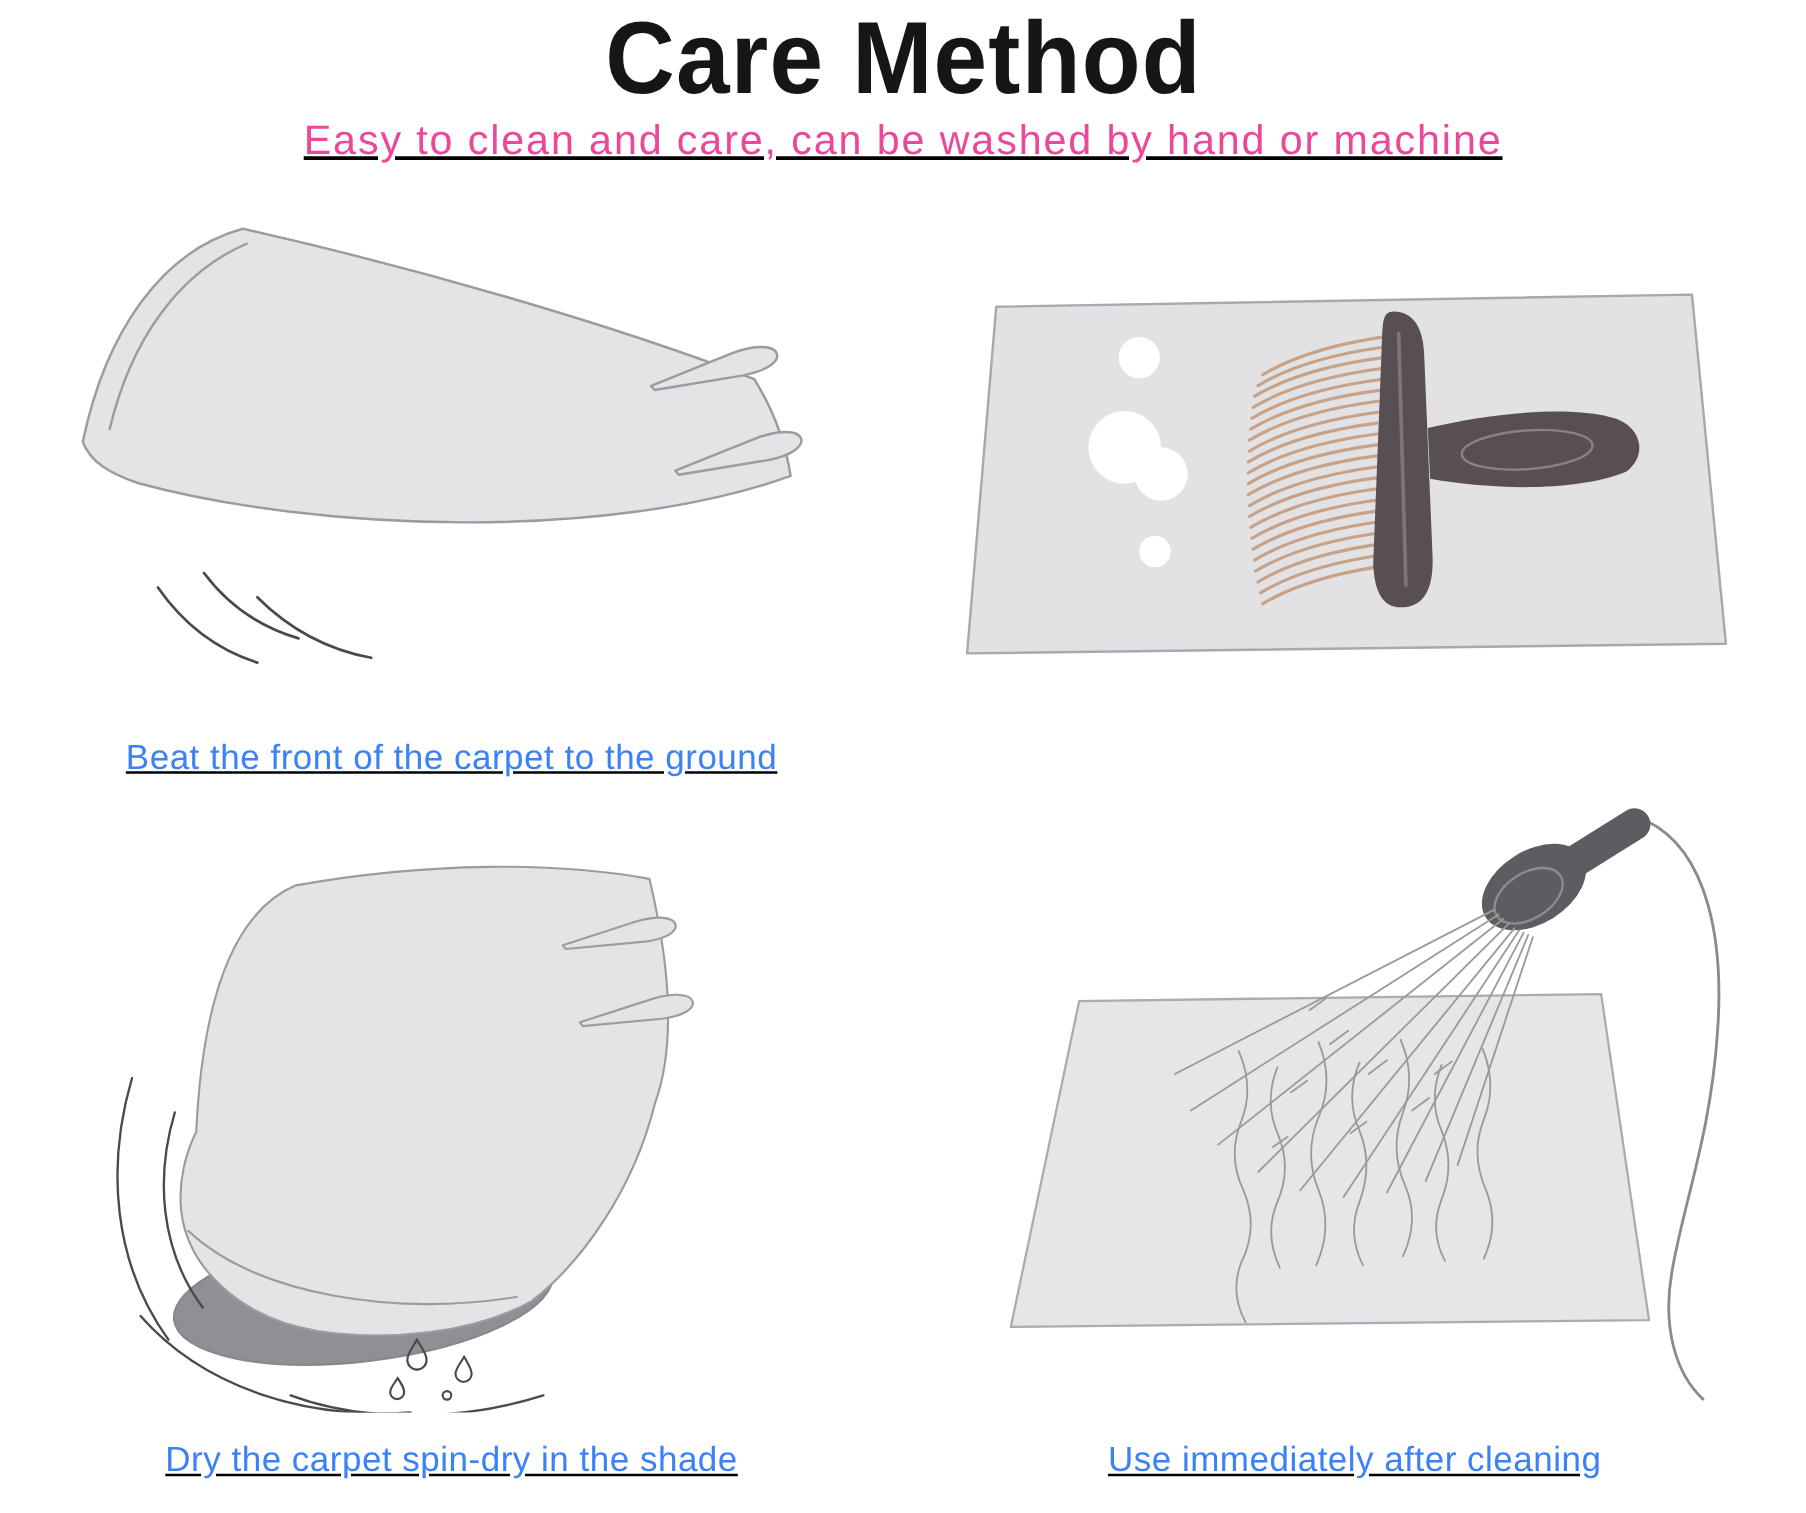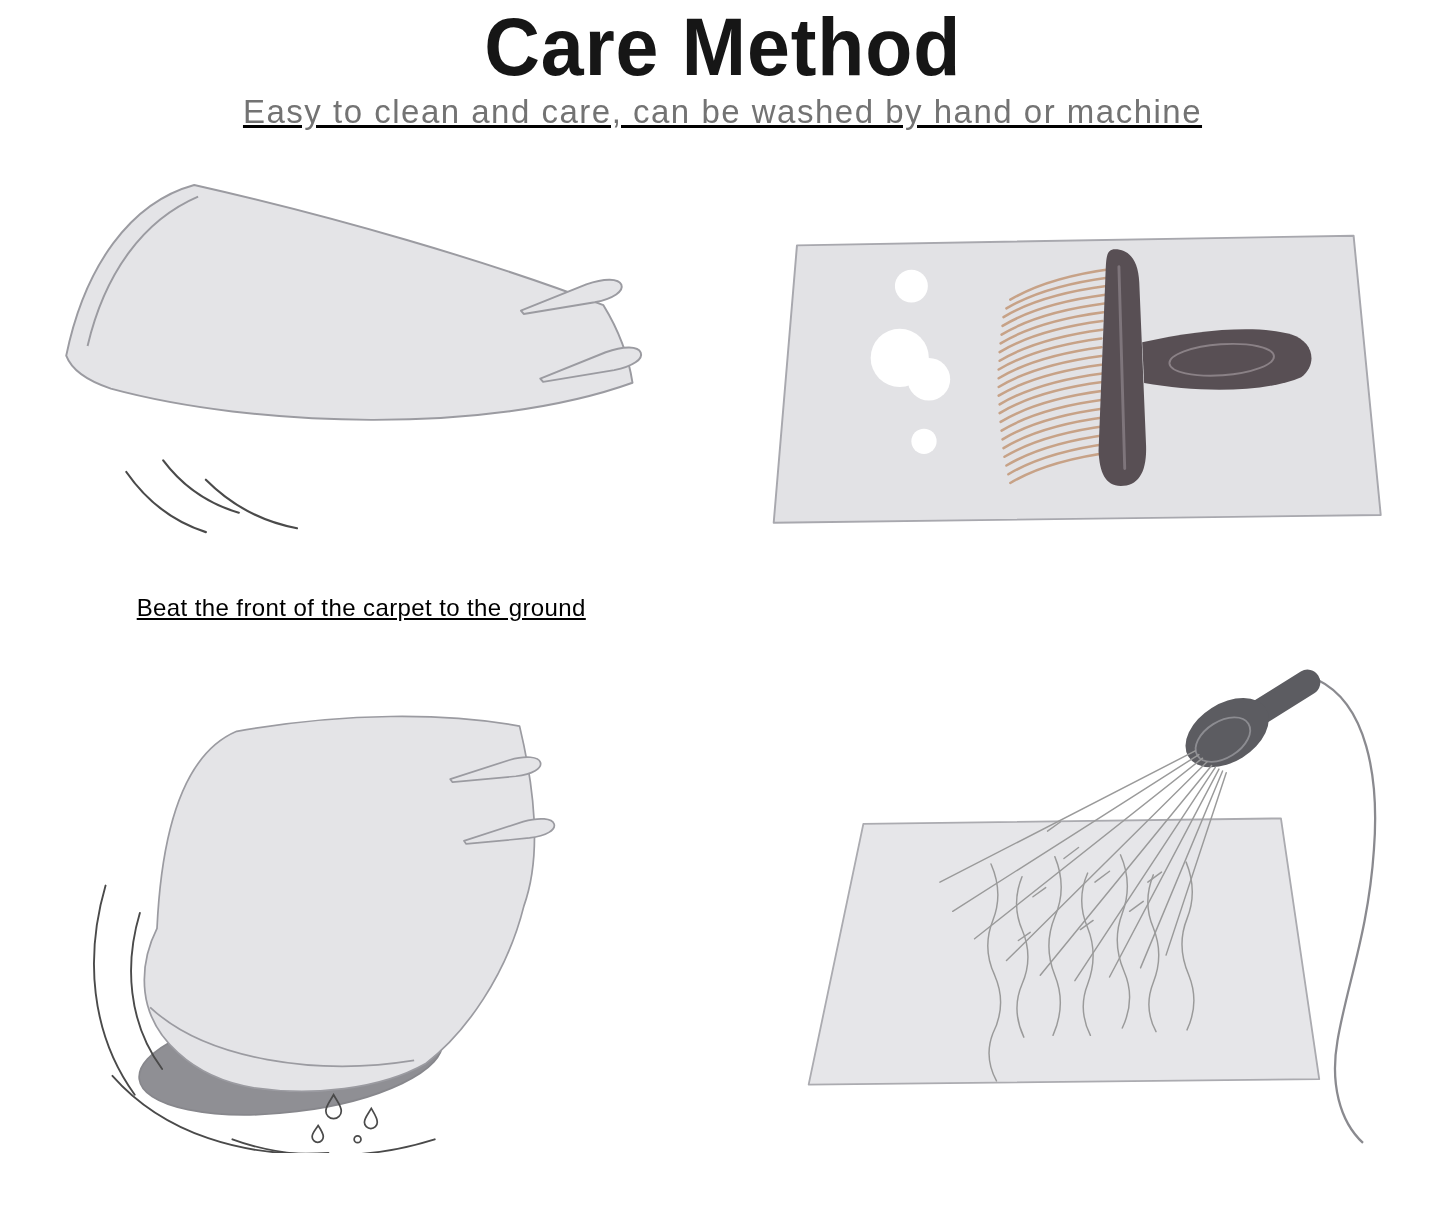--- a/index.html
+++ b/index.html
@@ -13,41 +13,41 @@
   }
   .header{text-align:center;padding-top:6px;flex:0 0 auto;}
   .title{
     display:inline-block;
     font-size:82px;font-weight:700;color:#161616;
     letter-spacing:1px;line-height:1.0;
     transform:scaleX(0.94);transform-origin:center;
     margin:0;
   }
   .subtitle{
-    font-size:33px;color:#737373;letter-spacing:1.5px;
+    font-size:33px;color:#ec4899;letter-spacing:1.5px;
     margin-top:6px;line-height:1.1;
   }
   .grid{
     flex:1 1 auto;
     display:grid;
     grid-template-columns:1fr 1fr;
     grid-template-rows:492px 1fr;
     column-gap:36px;
     padding:10px 18px 16px 18px;
     box-sizing:border-box;
   }
   .cell{display:flex;flex-direction:column;align-items:center;min-height:0;}
   .art{
     flex:1 1 auto;min-height:0;width:100%;
     display:flex;align-items:center;justify-content:center;
   }
   .art svg{max-height:100%;}
   .caption{
     flex:0 0 auto;
-    font-size:24px;color:#000000;letter-spacing:0.4px;
+    font-size:28px;color:#3b82f6;letter-spacing:0.4px;
     padding:4px 0 10px 0;white-space:nowrap;
   }
   .ill-stroke{stroke:#9b9ba1;stroke-width:2;}
 </style>
 </head>
 <body>
 
 <div class="page">
 
   <div class="header">
@@ -150,20 +150,21 @@
             <path d="M 200 544 C 270 570 360 568 436 544"></path>
           </g>
           <g stroke="#4a4a4a" stroke-width="2" fill="none">
             <path d="M 318 492 C 323 501 327 505 327 511 A 9 9 0 1 1 309 511 C 309 505 313 501 318 492 Z"></path>
             <path d="M 362 508 C 366 515 369 519 369 524 A 7.5 7.5 0 1 1 354 524 C 354 519 358 515 362 508 Z"></path>
             <path d="M 300 528 C 304 534 306 537 306 541 A 6.5 6.5 0 1 1 293 541 C 293 537 296 534 300 528 Z"></path>
             <circle cx="346" cy="544" r="4"></circle>
           </g>
         </svg>
       </div>
+      <div class="caption">Dry the carpet spin-dry in the shade</div>
     </div>
 
     <div class="cell">
       <div class="art">
         <svg width="620" viewBox="0 0 680 540">
           <g>
             <path d="M 98 172 L 556 166 L 598 452 L 38 458 Z" fill="#e6e6e9" stroke="#ababb0" stroke-width="2" stroke-linejoin="round"></path>
           </g>
           <path d="M 596 14 C 650 40 664 120 658 200 C 652 290 628 350 618 410 C 610 456 620 498 646 522" stroke="#8a8a8f" stroke-width="2.5" fill="none"></path>
           <g transform="translate(497,72) rotate(-32)">
@@ -194,16 +195,17 @@
             <path d="M 238 216 q 14 32 2 62 q -12 30 2 60 q 14 32 -2 64 q -10 26 4 52"></path>
             <path d="M 272 230 q -12 30 0 58 q 13 30 0 60 q -12 28 2 58"></path>
             <path d="M 308 208 q 14 34 0 66 q -13 32 0 64 q 13 32 -2 66"></path>
             <path d="M 344 226 q -13 30 0 60 q 12 30 0 62 q -11 28 3 56"></path>
             <path d="M 380 206 q 14 32 2 64 q -12 32 2 64 q 13 30 -2 62"></path>
             <path d="M 416 228 q -12 30 0 58 q 12 30 0 60 q -11 28 3 54"></path>
             <path d="M 452 214 q 13 32 1 62 q -12 30 2 62 q 12 30 -2 60"></path>
           </g>
         </svg>
       </div>
+      <div class="caption">Use immediately after cleaning</div>
     </div>
 
   </div>
 </div>
 
 </body></html>

